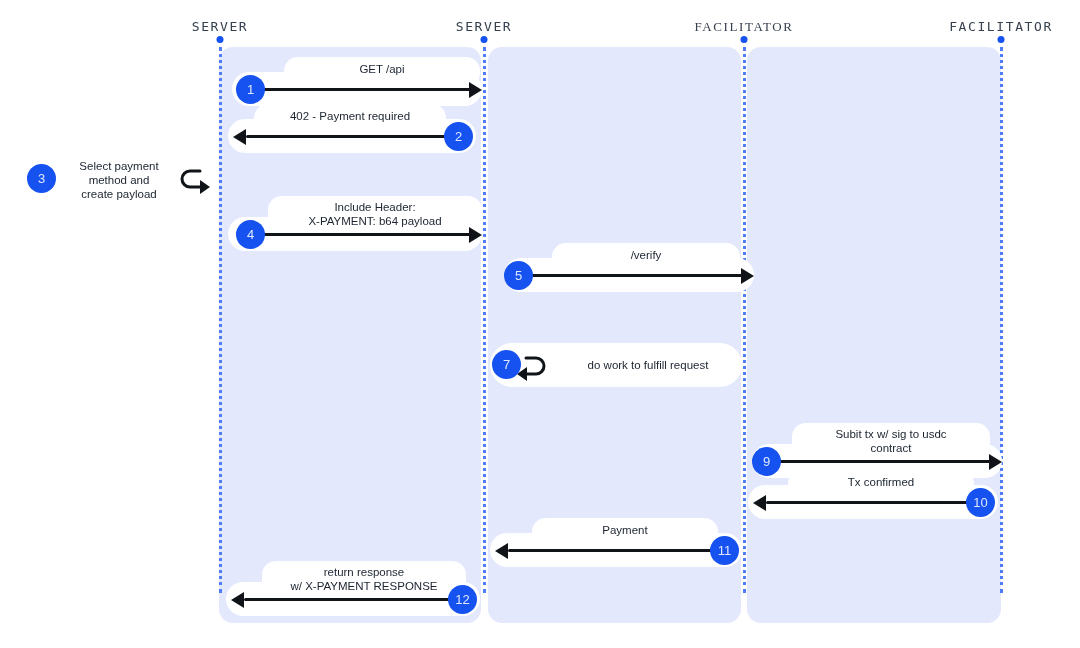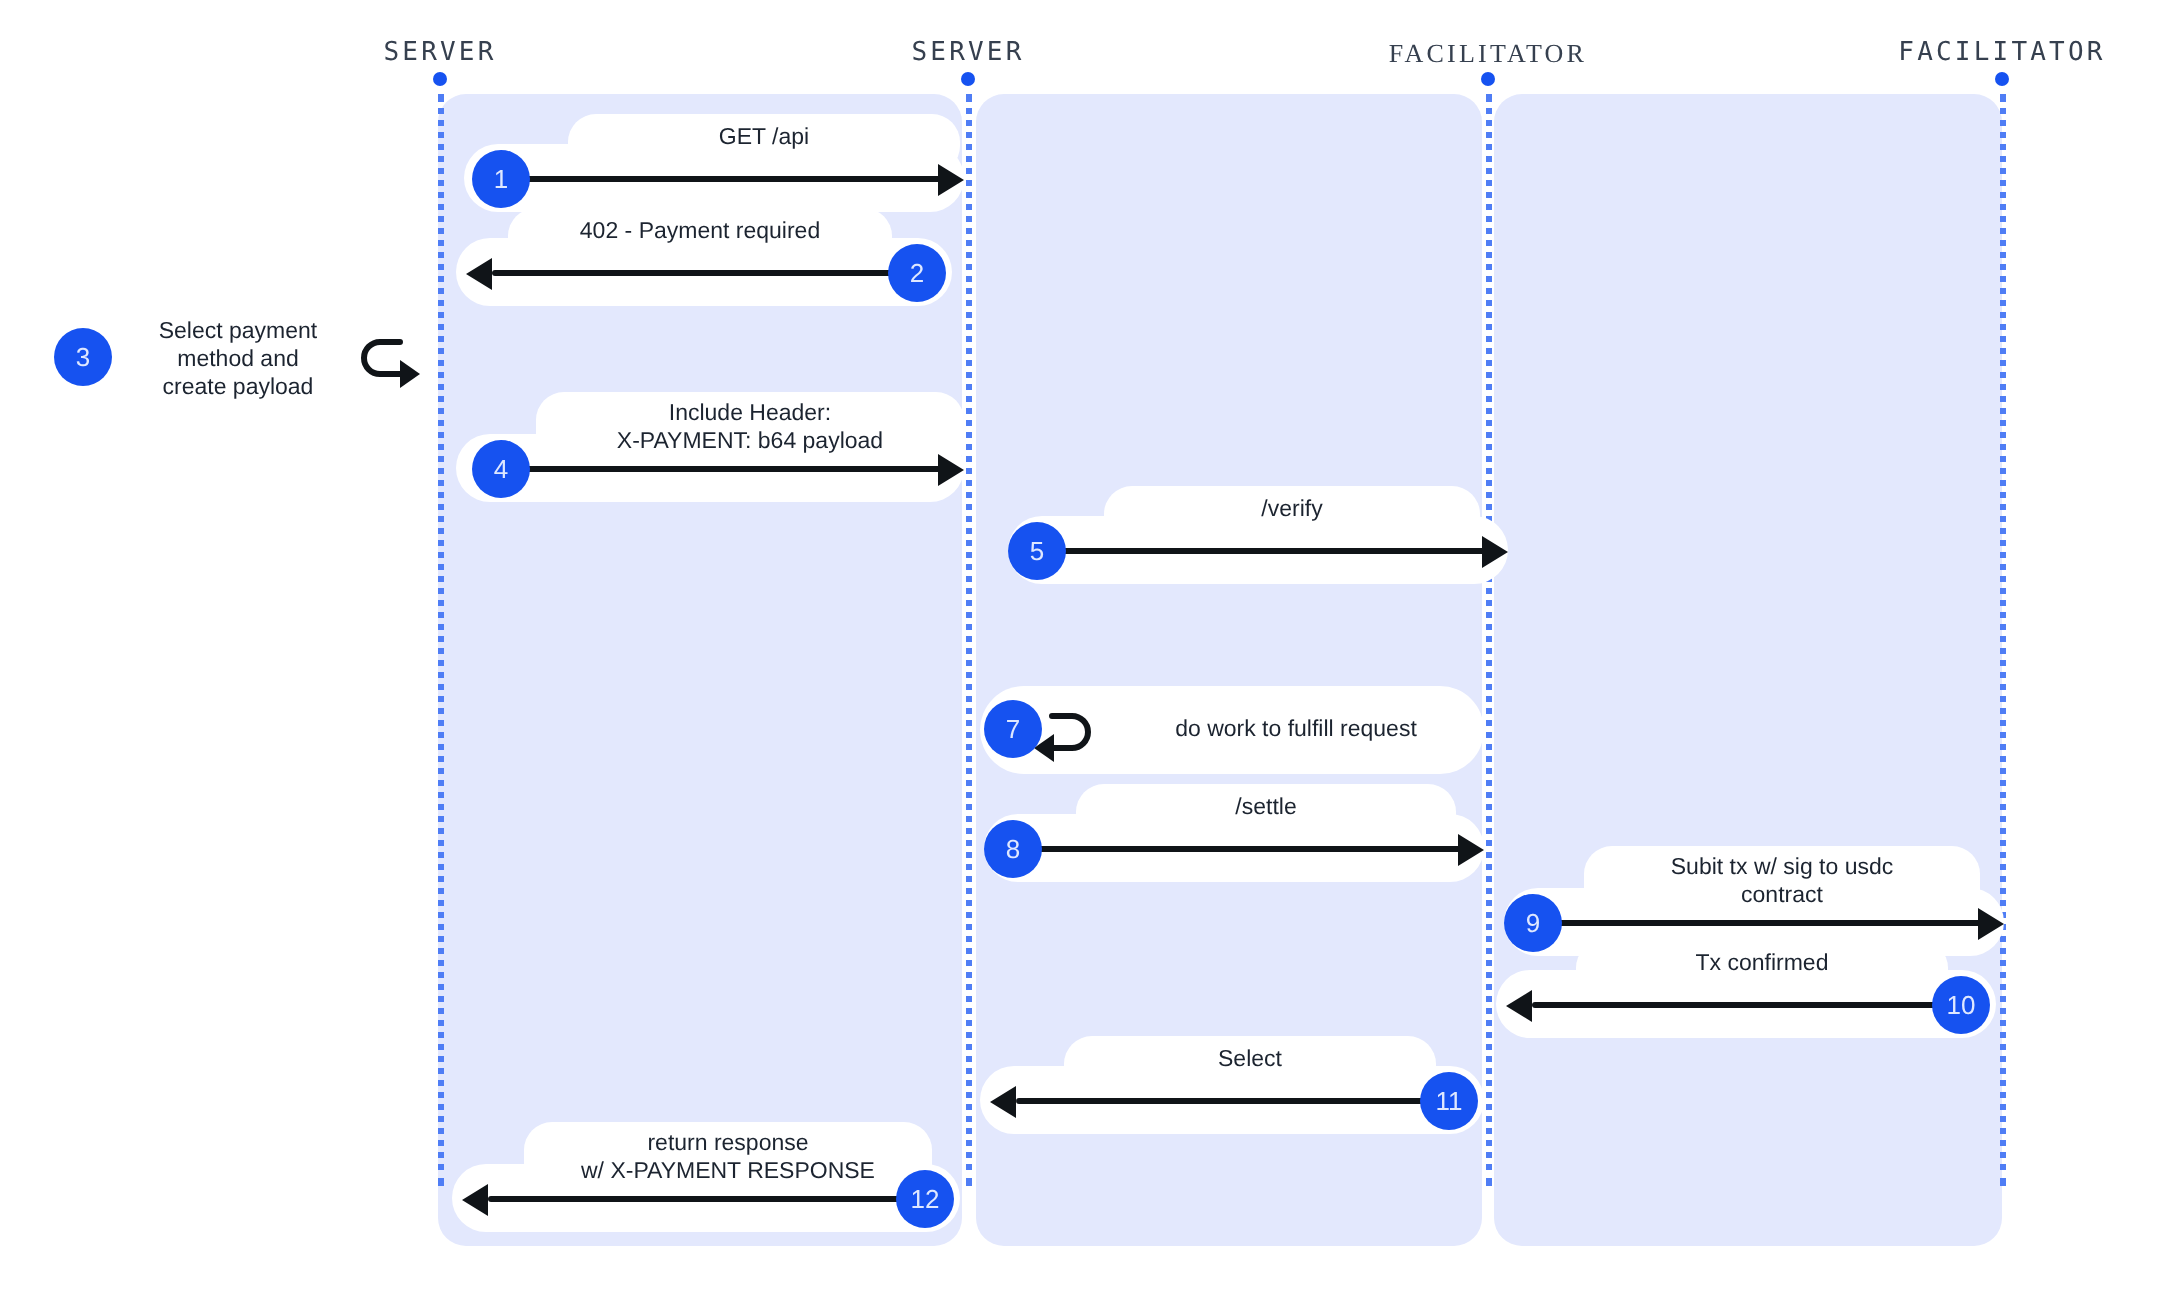--- a/index.html
+++ b/index.html
@@ -212,28 +212,20 @@
     <div class="note-text" style="left:72px; width:172px; top:15px;">do work to fulfill request</div>
     <div class="badge" style="left:2px; top:7px;">7</div>
     <div class="loop" style="left:22px; top:6px;">
       <svg width="38" height="34" viewBox="0 0 38 34">
         <path d="M14 9 H24 A8 8 0 0 1 24 25 H12" fill="none" stroke="#101418" stroke-width="3" stroke-linecap="round"></path>
         <path d="M15 18 L5 25 L15 32 Z" fill="#101418"></path>
       </svg>
     </div>
   </div>
 
-  <div class="msg" style="left:492px; top:392px; width:250px; height:49px;">
-    <div class="bubble-lower"></div>
-    <div class="bubble-upper" style="left:46px; width:190px;"></div>
-    <div class="msg-text" style="left:46px; width:190px; top:5px;">/settle</div>
-    <div class="arrow-line" style="left:18px; top:31px; width:222px;"></div>
-    <div class="arrow-head right" style="left:237px; top:24.5px;"></div>
-    <div class="badge" style="left:0px; top:18px;">8</div>
-  </div>
 
   <div class="msg" style="left:752px; top:423px; width:250px; height:55px;">
     <div class="bubble-lower"></div>
     <div class="bubble-upper tall" style="left:40px; width:198px;"></div>
     <div class="msg-text" style="left:40px; width:198px; top:4px;">Subit tx w/ sig to usdc
 contract</div>
     <div class="arrow-line" style="left:20px; top:37px; width:220px;"></div>
     <div class="arrow-head right" style="left:237px; top:30.5px;"></div>
     <div class="badge" style="left:0px; top:24px;">9</div>
   </div>
@@ -243,21 +235,21 @@
     <div class="bubble-upper" style="left:40px; width:186px;"></div>
     <div class="msg-text" style="left:40px; width:186px; top:5px;">Tx confirmed</div>
     <div class="arrow-line" style="left:18px; top:31px; width:218px;"></div>
     <div class="arrow-head left" style="left:5px; top:24.5px;"></div>
     <div class="badge" style="left:218px; top:18px;">10</div>
   </div>
 
   <div class="msg" style="left:490px; top:518px; width:252px; height:49px;">
     <div class="bubble-lower"></div>
     <div class="bubble-upper" style="left:42px; width:186px;"></div>
-    <div class="msg-text" style="left:42px; width:186px; top:5px;">Select</div>
+    <div class="msg-text" style="left:42px; width:186px; top:5px;">Payment</div>
     <div class="arrow-line" style="left:18px; top:31px; width:220px;"></div>
     <div class="arrow-head left" style="left:5px; top:24.5px;"></div>
     <div class="badge" style="left:220px; top:18px;text-align:right;">11</div>
   </div>
 
   <div class="msg" style="left:226px; top:561px; width:254px; height:55px;">
     <div class="bubble-lower"></div>
     <div class="bubble-upper tall" style="left:36px; width:204px;"></div>
     <div class="msg-text" style="left:36px; width:204px; top:4px;">return response
 w/ X-PAYMENT RESPONSE</div>

